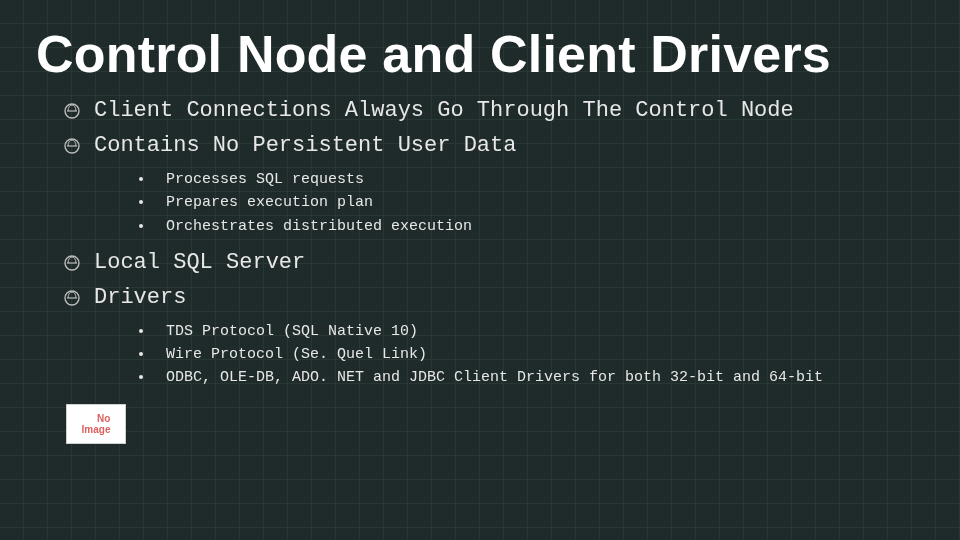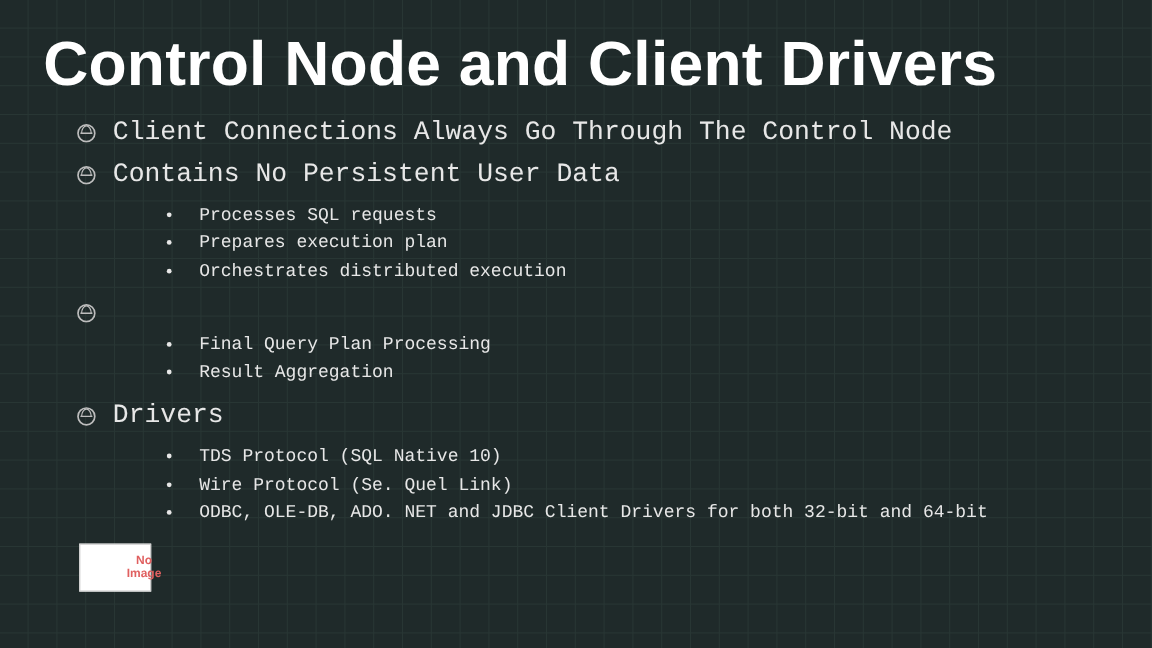--- a/index.html
+++ b/index.html
@@ -74,23 +74,22 @@
     background: #ffffff;
     border: 1px solid #cfcfcf;
     display: flex;
     align-items: center;
     justify-content: center;
   }
   .placeholder span {
     color: #e06060;
     font-size: 10px;
     font-weight: 600;
-    text-align: center;
+    text-align: right;
     line-height: 1.1;
-    margin-left: 24px;
   }
 </style>
 </head>
 <body>
 
 <h1 class="title">Control Node and Client Drivers</h1>
 
 <ul class="main-list">
     <li class="main-item">
       <span class="coin-icon">
@@ -118,25 +117,22 @@
       <li>Orchestrates distributed execution</li>
     </ul>
     <li class="main-item">
       <span class="coin-icon">
         <svg viewBox="0 0 16 16" width="16" height="16">
           <circle cx="8" cy="8" r="7" fill="none" stroke="#bdbdbd" stroke-width="1.4"></circle>
           <line x1="3" y1="8" x2="13" y2="8" stroke="#bdbdbd" stroke-width="1.2"></line>
           <path d="M4 8 A4 6 0 0 1 12 8" fill="none" stroke="#bdbdbd" stroke-width="1"></path>
         </svg>
       </span>
+      <span class="main-label">Local SQL Server</span>
     </li>
-    <ul class="sub-list">
-      <li>Final Query Plan Processing</li>
-      <li>Result Aggregation</li>
-    </ul>
     <li class="main-item">
       <span class="coin-icon">
         <svg viewBox="0 0 16 16" width="16" height="16">
           <circle cx="8" cy="8" r="7" fill="none" stroke="#bdbdbd" stroke-width="1.4"></circle>
           <line x1="3" y1="8" x2="13" y2="8" stroke="#bdbdbd" stroke-width="1.2"></line>
           <path d="M4 8 A4 6 0 0 1 12 8" fill="none" stroke="#bdbdbd" stroke-width="1"></path>
         </svg>
       </span>
       <span class="main-label">Drivers</span>
     </li>

